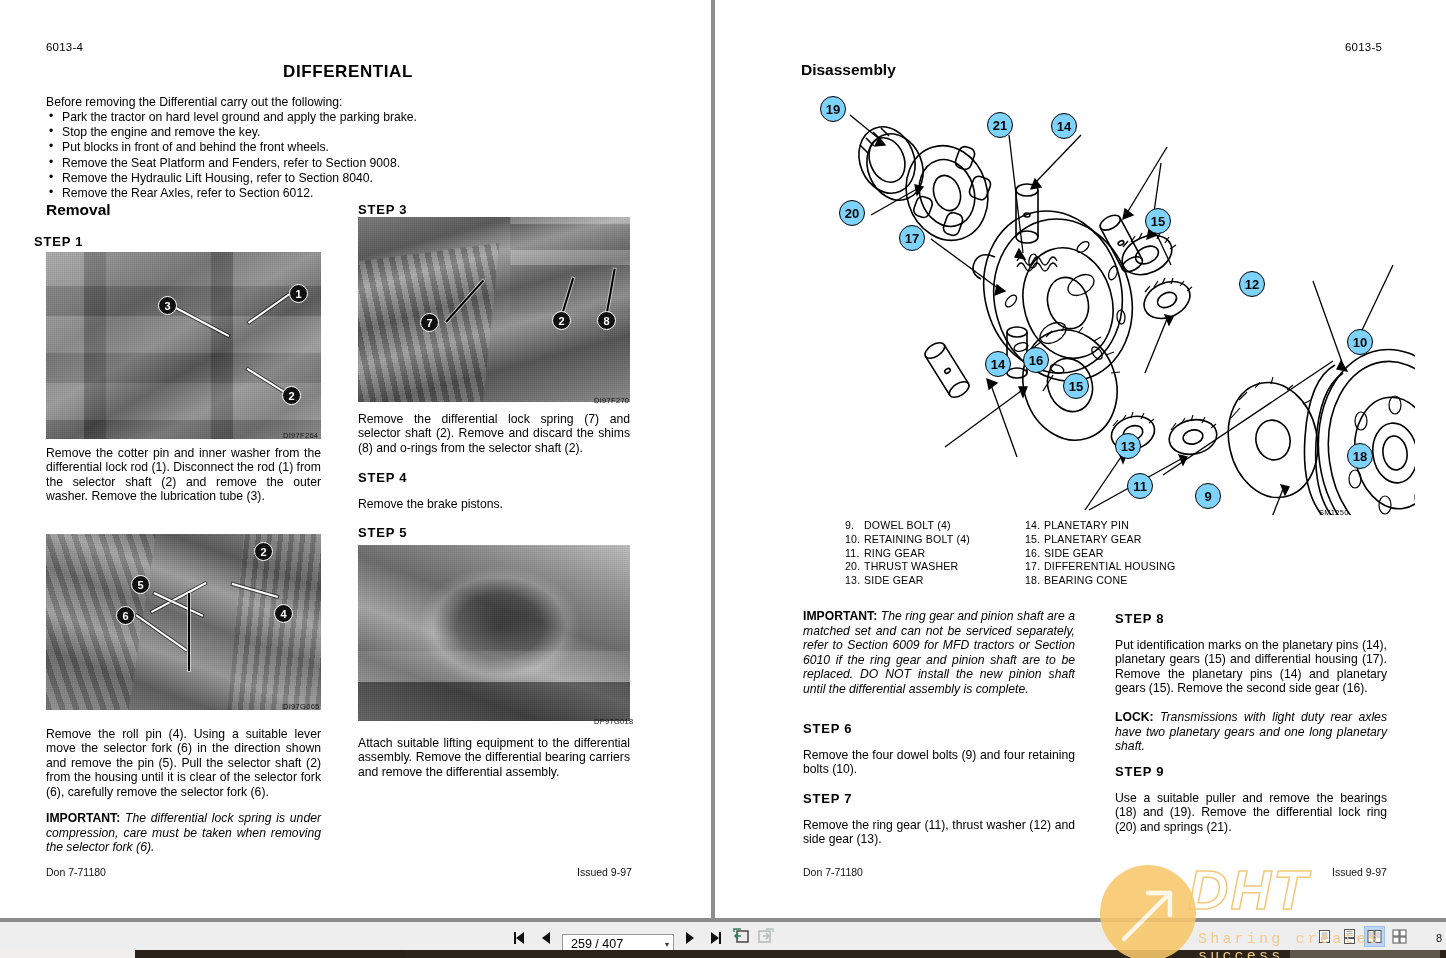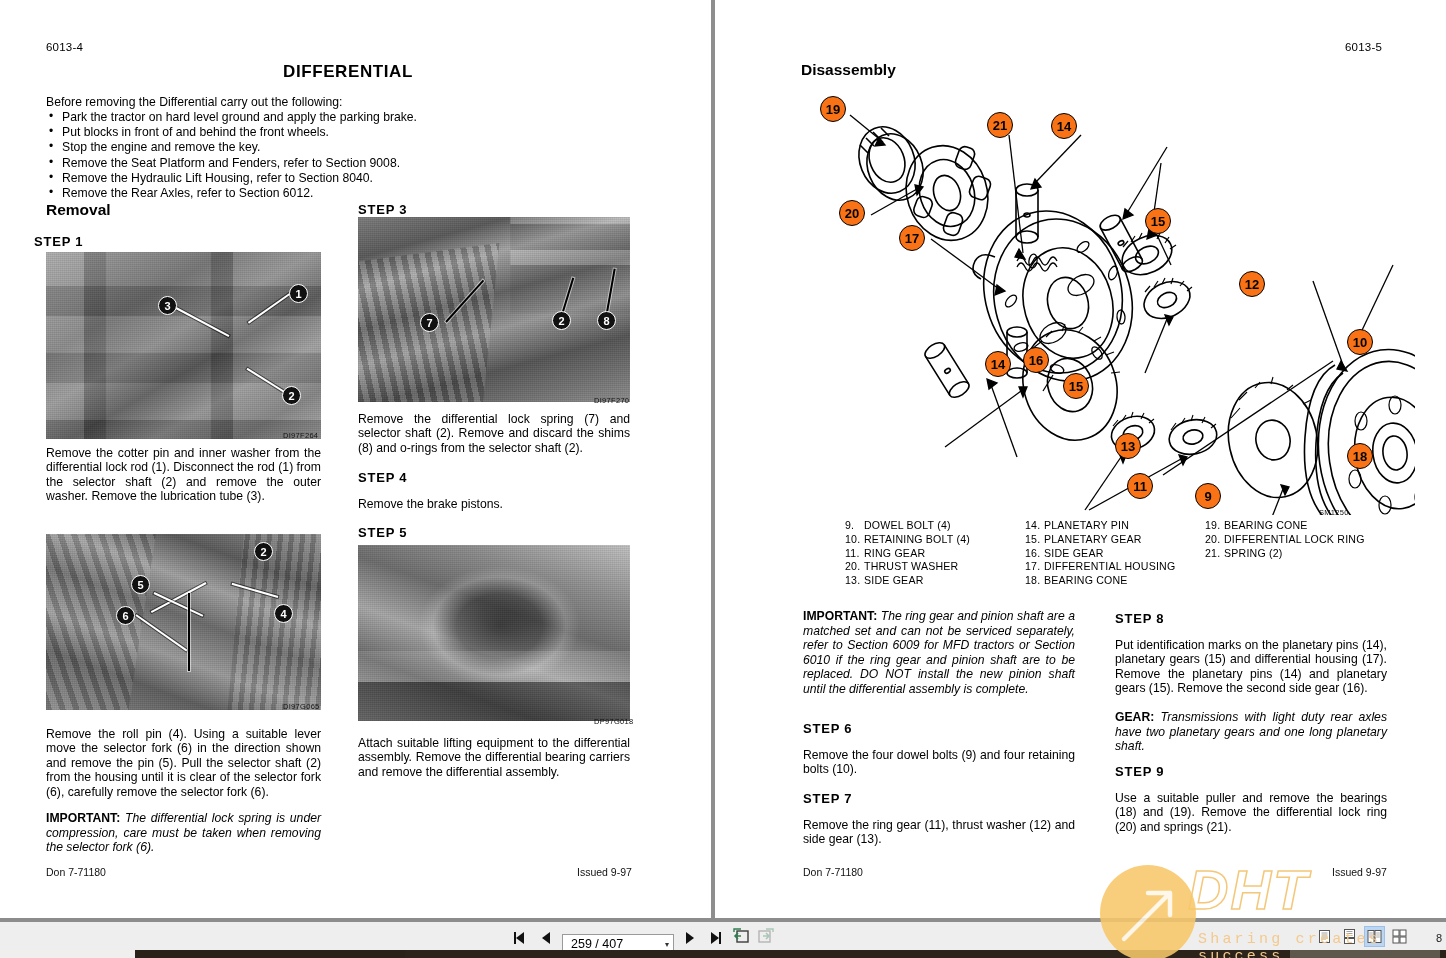--- a/index.html
+++ b/index.html
@@ -98,21 +98,21 @@
   .arrowline.dark { background: #000; box-shadow: 0 0 0 1px rgba(255,255,255,.55); }
 
   
   #exploded {
     position: absolute;
     left: 795px; top: 85px; width: 620px; height: 430px;
   }
   .callout {
     position: absolute;
     width: 26px; height: 26px; border-radius: 50%;
-    border: 1.7px solid #000; background: #f97316;
+    border: 1.7px solid #000; background: #7dd3fc;
     font-size: 13px; font-weight: bold; color: #000;
     display: flex; align-items: center; justify-content: center;
     z-index: 9;
   }
   
   #legend {
     position: absolute; left: 845px; top: 519px; width: 560px;
     font-size: 10.6px; line-height: 13.8px; letter-spacing: .2px;
     display: flex; gap: 0px;
   }
@@ -196,22 +196,22 @@
   <div class="page" id="page-left">
     <div class="page-inner">
 
       <div class="folio" style="left:46px; top:41px;">6013-4</div>
       <div class="doc-h1" style="left:283px; top:62px;">DIFFERENTIAL</div>
 
       <div class="body-t lead" style="left:46px; top:95px; width:420px;">Before removing the Differential carry out the following:</div>
 
       <div class="bullets" style="left:46px; top:110px; width:400px;">
         <div>Park the tractor on hard level ground and apply the parking brake.</div>
+        <div>Stop the engine and remove the key.</div>
         <div>Put blocks in front of and behind the front wheels.</div>
-        <div>Stop the engine and remove the key.</div>
         <div>Remove the Seat Platform and Fenders, refer to Section 9008.</div>
         <div>Remove the Hydraulic Lift Housing, refer to Section 8040.</div>
         <div>Remove the Rear Axles, refer to Section 6012.</div>
       </div>
 
       <div class="doc-h2" style="left:46px; top:201px;">Removal</div>
 
       <div class="step-h" style="left:34px; top:234px;">STEP  1</div>
 
       <div class="photo" style="left:46px; top:252px; width:275px; height:187px;">
@@ -510,39 +510,34 @@
           <div class="row"><span class="num">20.</span><span>THRUST WASHER</span></div>
           <div class="row"><span class="num">13.</span><span>SIDE GEAR</span></div>
         </div>
         <div class="col">
           <div class="row"><span class="num">14.</span><span>PLANETARY PIN</span></div>
           <div class="row"><span class="num">15.</span><span>PLANETARY GEAR</span></div>
           <div class="row"><span class="num">16.</span><span>SIDE GEAR</span></div>
           <div class="row"><span class="num">17.</span><span>DIFFERENTIAL HOUSING</span></div>
           <div class="row"><span class="num">18.</span><span>BEARING CONE</span></div>
         </div>
-        <div class="col c3">
-          <div class="row"><span class="num">19.</span><span>BEARING CONE</span></div>
-          <div class="row"><span class="num">20.</span><span>DIFFERENTIAL LOCK RING</span></div>
-          <div class="row"><span class="num">21.</span><span>SPRING (2)</span></div>
-        </div>
       </div>
 
       <div class="note-t" style="left:88px; top:609px; width:272px;"><b>IMPORTANT:</b><span> The ring gear and pinion shaft are a matched set and can not be serviced separately, refer to Section 6009 for MFD tractors or Section 6010 if the ring gear and pinion shaft are to be replaced. DO NOT install the new pinion shaft until the differential assembly is complete.</span></div>
 
       <div class="step-h" style="left:88px; top:721px;">STEP  6</div>
       <div class="body-t" style="left:88px; top:748px; width:272px;">Remove the four dowel bolts (9) and four retaining bolts (10).</div>
 
       <div class="step-h" style="left:88px; top:791px;">STEP  7</div>
       <div class="body-t" style="left:88px; top:818px; width:272px;">Remove the ring gear (11), thrust washer (12) and side gear (13).</div>
 
       <div class="step-h" style="left:400px; top:611px;">STEP  8</div>
       <div class="body-t" style="left:400px; top:638px; width:272px;">Put identification marks on the planetary pins (14), planetary gears (15) and differential housing (17). Remove the planetary pins (14) and planetary gears (15). Remove the second side gear (16).</div>
 
-      <div class="note-t" style="left:400px; top:710px; width:272px;"><b>GEAR:</b><span> Transmissions with light duty rear axles have two planetary gears and one long planetary shaft.</span></div>
+      <div class="note-t" style="left:400px; top:710px; width:272px;"><b>LOCK:</b><span> Transmissions with light duty rear axles have two planetary gears and one long planetary shaft.</span></div>
 
       <div class="step-h" style="left:400px; top:764px;">STEP  9</div>
       <div class="body-t" style="left:400px; top:791px; width:272px;">Use a suitable puller and remove the bearings (18) and (19). Remove the differential lock ring (20) and springs (21).</div>
 
       <div class="foot" style="left:88px; top:866px;">Don 7-71180</div>
       <div class="foot" style="left:617px; top:866px;">Issued 9-97</div>
     </div>
   </div>
 
   <div id="wm">

